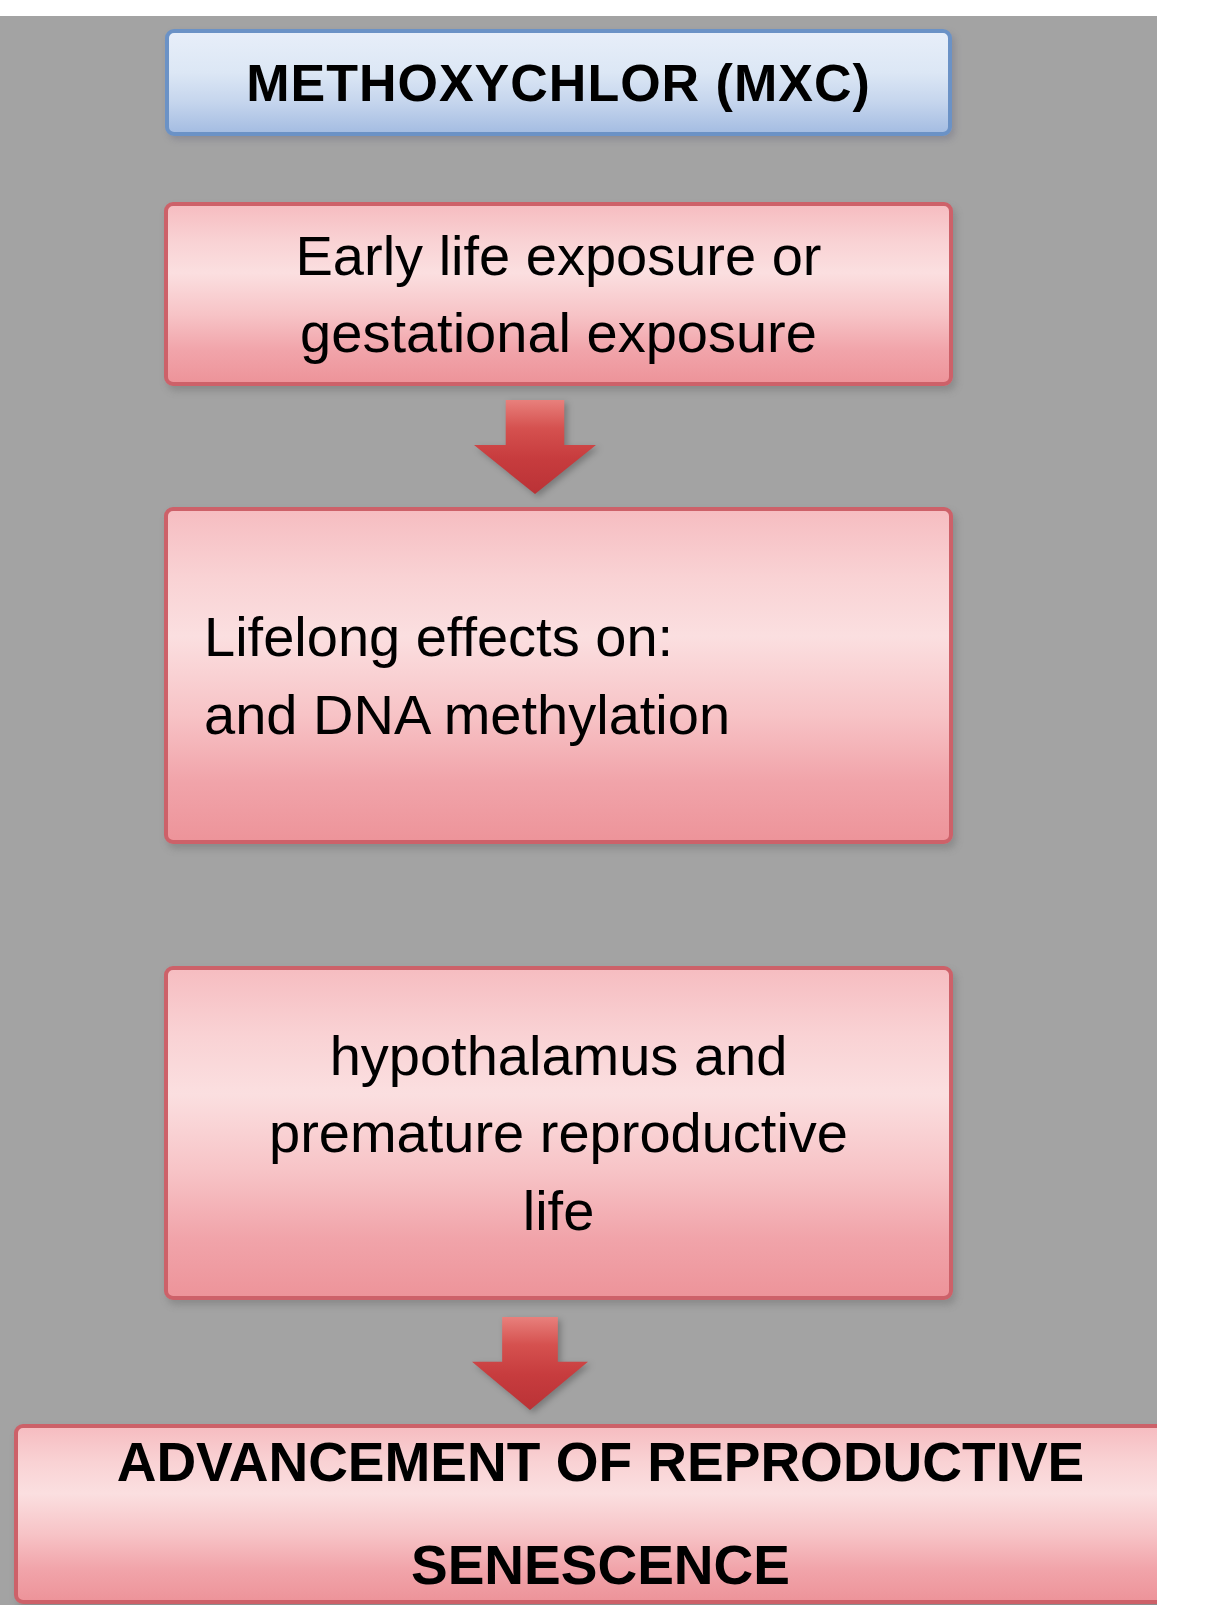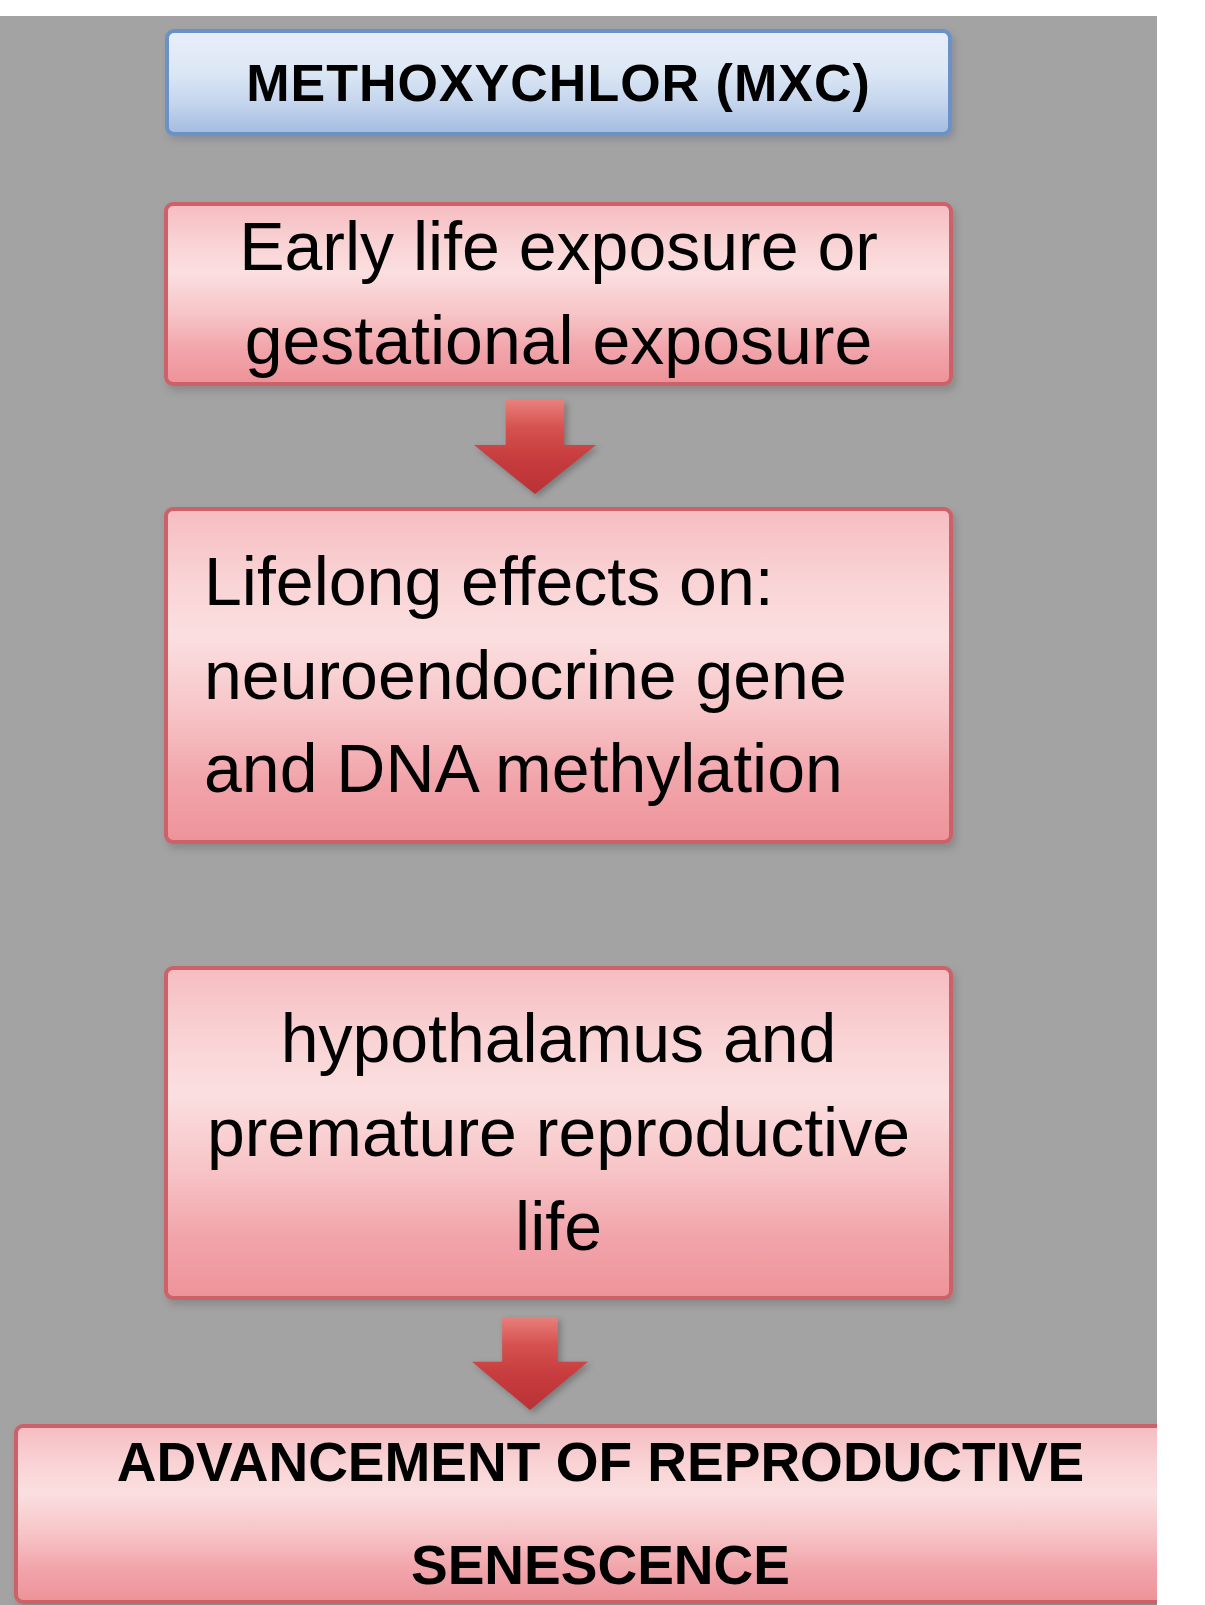--- a/index.html
+++ b/index.html
@@ -30,21 +30,21 @@
   .pink {
     border: 4px solid #cd6169;
     background: linear-gradient(180deg,
       #f6bdc1 0%,
       #f9d2d4 20%,
       #fbdfe0 38%,
       #f7c3c6 62%,
       #f1a4aa 82%,
       #ed949a 100%);
     box-shadow: 3px 5px 7px rgba(110,110,110,0.45);
-    font-size: 68px;
+    font-size: 56px;
     line-height: 1.38;
     font-weight: 400;
   }
   .blue {
     border: 4px solid #6b92c6;
     background: linear-gradient(180deg,
       #e7eef9 0%,
       #dce7f5 40%,
       #c5d5ed 70%,
       #a5bde2 100%);
@@ -92,21 +92,20 @@
     <div class="flow-line">Early life exposure or</div>
     <div class="flow-line">gestational exposure</div>
   </div>
 
   <div class="arrow arrow-1">
     <div class="arrow-shape"></div>
   </div>
 
   <div class="box pink box-effects">
     <div class="flow-line">Lifelong effects on:</div>
-    <div class="flow-line">neuroendocrine gene</div>
     <div class="flow-line">and DNA methylation</div>
   </div>
 
   <div class="box pink box-reprogramming">
     <div class="flow-line">hypothalamus and</div>
     <div class="flow-line">premature reproductive</div>
     <div class="flow-line">life</div>
   </div>
 
   <div class="arrow arrow-2">

